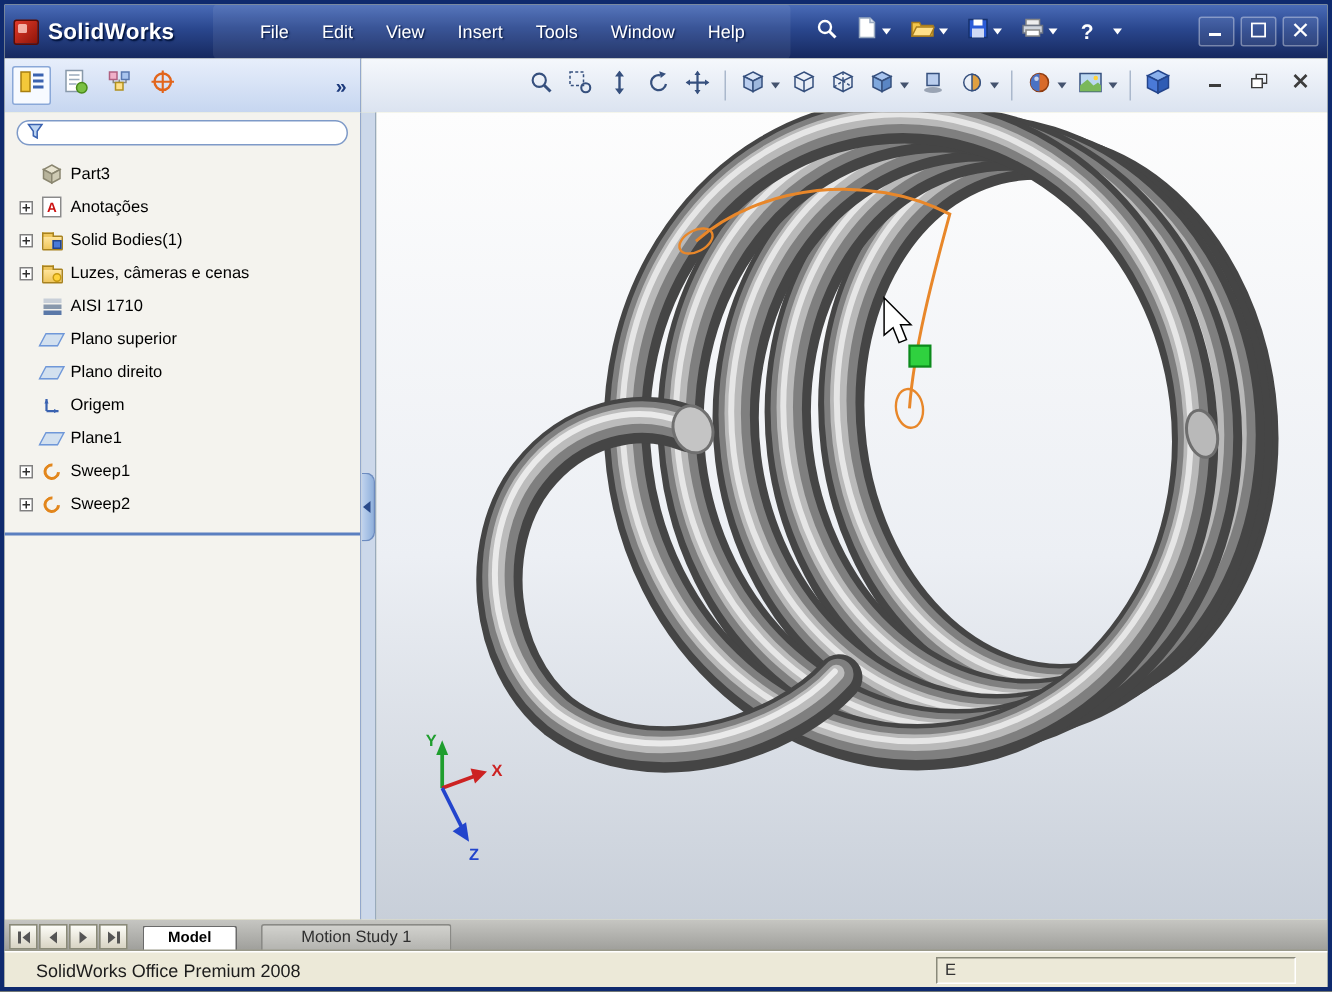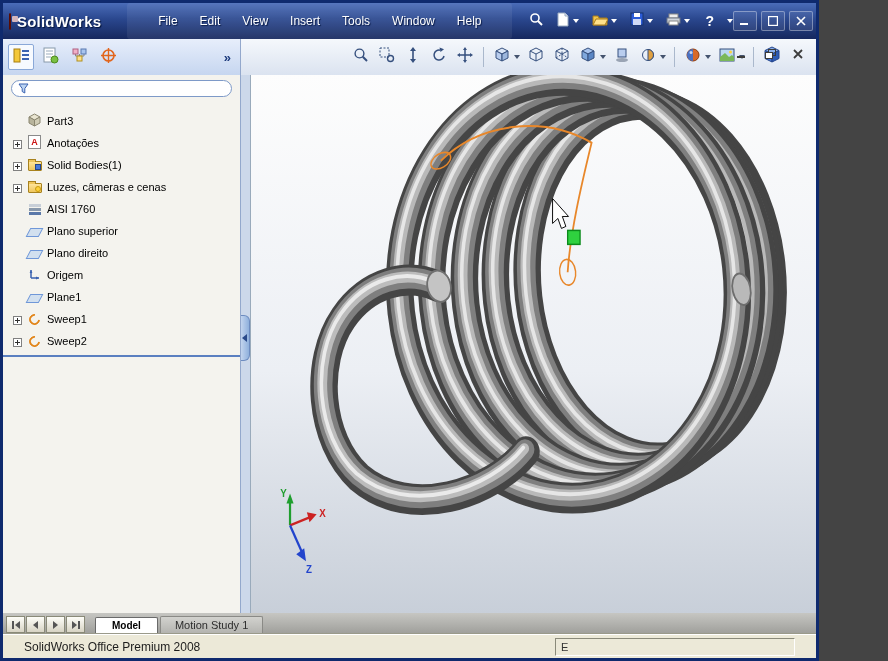--- a/index.html
+++ b/index.html
@@ -1,17 +1,17 @@
 <!DOCTYPE html>
 <html><head>
 <meta charset="utf-8">
 <style>
 *{margin:0;padding:0;box-sizing:border-box}
 html,body{width:888px;height:661px;background:#444;font-family:"Liberation Sans",sans-serif}
-.window{position:relative;width:819px;height:661px;border:3px solid #0f2a6e;background:#fef9c3;overflow:hidden;display:flex;flex-direction:column}
+.window{position:relative;width:888px;height:661px;border:3px solid #0f2a6e;background:#fef9c3;overflow:hidden;display:flex;flex-direction:column}
 
 .titlebar{height:36px;background:linear-gradient(180deg,#4a6cb8 0%,#2a478e 45%,#16285e 100%);display:flex;align-items:center;padding:0 6px;flex:0 0 36px}
 .logo-cube{width:17px;height:17px;background:linear-gradient(135deg,#e03a2a,#8e1408);border:1px solid #5a0c04;border-radius:2px;margin-right:6px;position:relative}
 .logo-cube::before{content:"";position:absolute;left:2px;top:2px;width:6px;height:6px;background:#ffd2c8;border-radius:1px;opacity:.8}
 .app-title{color:#fff;font-size:15px;font-weight:bold;letter-spacing:.2px;margin-right:26px;text-shadow:1px 1px 1px #00123a}
 .menubar{display:flex;height:100%;align-items:center;background:rgba(255,255,255,.07);border-radius:3px;padding:0 20px}
 .menu-item{color:#fff;font-size:12px;padding:0 11px;line-height:36px;cursor:default;text-shadow:1px 1px 1px #0a1c48}
 .tb-icons{display:flex;align-items:center;gap:7px;margin-left:14px}
 .tbtn{display:flex;align-items:center;gap:2px;padding:2px;border:1px solid transparent;border-radius:2px}
 .caret-w{width:0;height:0;border-left:3px solid transparent;border-right:3px solid transparent;border-top:4px solid #fff;margin-left:1px}
@@ -29,21 +29,21 @@
 .vsep{width:1px;height:20px;background:#aab8cc;margin:0 4px}
 .caret-d{width:0;height:0;border-left:3px solid transparent;border-right:3px solid transparent;border-top:4px solid #44536e;margin-left:-2px;margin-right:2px}
 .doc-controls{position:absolute;right:8px;top:6px;display:flex;gap:8px}
 .dbtn{width:20px;height:18px;display:flex;align-items:center;justify-content:center}
 
 .main{flex:1;display:flex;min-height:0}
 .left-panel{width:238px;flex:0 0 238px;background:#f4f3ee;border-right:1px solid #93a8cc;display:flex;flex-direction:column;padding-top:5px}
 .filter-row{display:flex;align-items:center;margin:0 8px 6px 8px;height:17px;background:#fff;border:1px solid #7e9ac8;border-radius:9px;padding:0 6px;gap:4px}
 .filter-input{border:none;outline:none;flex:1;height:13px;font-size:11px;background:transparent}
 .tree{position:relative;padding-top:2px}
-.trow{display:flex;align-items:flex-end;height:22px;padding-left:10px;gap:4px;font-size:11px;color:#000}
+.trow{display:flex;align-items:center;height:22px;padding-left:10px;gap:4px;font-size:11px;color:#000}
 .expander{width:9px;height:9px;flex:0 0 9px;border:1px solid #808080;background:#fff;position:relative}
 .expander::before{content:"";position:absolute;left:1px;top:3px;width:5px;height:1px;background:#303030}
 .expander::after{content:"";position:absolute;left:3px;top:1px;width:1px;height:5px;background:#303030}
 .expander.leaf{visibility:hidden}
 .ticon{width:17px;flex:0 0 17px;display:flex;align-items:center;justify-content:center}
 .folder{width:14px;height:10px;background:linear-gradient(#ffe49a,#efc65c);border:1px solid #a8821e;border-radius:1px;position:relative;margin-top:3px}
 .folder::before{content:"";position:absolute;top:-3px;left:-1px;width:6px;height:2px;background:#efc65c;border:1px solid #a8821e;border-bottom:none}
 .badge-cube{position:absolute;right:0;bottom:0;width:6px;height:6px;background:#4a7ad8;border:1px solid #24458c}
 .badge-light{position:absolute;right:0;bottom:0;width:6px;height:6px;background:#ffd23a;border:1px solid #c89a10;border-radius:50%}
 .ann-icon{width:13px;height:14px;background:#fff;border:1px solid #8a8a8a;display:flex;align-items:center;justify-content:center;font-size:9px;font-weight:bold;color:#cc1111}
@@ -61,21 +61,21 @@
 .viewport{flex:1;position:relative;background:linear-gradient(180deg,#fdfdfd 0%,#eceff4 55%,#c8cfd9 100%);min-width:0}
 .viewport svg{position:absolute;inset:0;width:100%;height:100%}
 
 .bottom-tabs{height:21px;flex:0 0 21px;background:linear-gradient(180deg,#c6c6c2,#9e9e9a);display:flex;align-items:flex-end;padding-left:3px}
 .navbtns{display:flex;gap:1px;margin-bottom:1px}
 .navbtn{width:19px;height:17px;background:linear-gradient(#fdfdf8,#d8d4c4);border:1px solid #8a8a78;display:flex;align-items:center;justify-content:center;gap:1px}
 .tri-l{width:0;height:0;border-top:4px solid transparent;border-bottom:4px solid transparent;border-right:5px solid #555}
 .tri-r{width:0;height:0;border-top:4px solid transparent;border-bottom:4px solid transparent;border-left:5px solid #555}
 .nav-bar{width:2px;height:8px;background:#555}
 .tab-model{background:#fff;border:1px solid #6a6a6a;border-bottom:none;padding:2px 16px 3px;font-weight:bold;font-size:10px;border-radius:2px 2px 0 0;margin-left:10px}
-.tab-motion{background:linear-gradient(#d2d2ce,#b2b2ae);border:1px solid #8a8a86;border-bottom:none;padding:2px 14px 3px;font-size:11px;color:#2e2e2e;border-radius:2px 2px 0 0;margin-left:2px}
+.tab-motion{background:linear-gradient(#d2d2ce,#b2b2ae);border:1px solid #8a8a86;border-bottom:none;padding:2px 26px 3px;font-size:11px;color:#2e2e2e;border-radius:2px 2px 0 0;margin-left:16px}
 
 .statusbar{height:24px;flex:0 0 24px;background:#ece9d8;border-top:1px solid #fff;box-shadow:0 -1px 0 #9a9a8a;display:flex;align-items:center;padding:0 21px;font-size:12px;color:#1c1c1c;position:relative}
 .status-cell{margin-left:auto;width:240px;height:18px;border:1px solid;border-color:#8a8a7a #fff #fff #8a8a7a;font-size:11px;line-height:16px;padding-left:5px;color:#333;overflow:hidden;white-space:nowrap}
 .watermark{position:absolute;right:5px;top:3px;color:#e22222;font-size:14px;font-weight:bold;letter-spacing:.5px;opacity:.92;pointer-events:none}
 </style>
 </head>
 <body>
 
 <div class="window">
 
@@ -345,21 +345,21 @@
             </span>
           <span>Luzes, câmeras e cenas</span>
         </div>
         <div class="trow">
           <span class="expander leaf"></span>
           <span class="ticon mat-icon">
               <span class="mat-1"></span>
               <span class="mat-2"></span>
               <span class="mat-3"></span>
             </span>
-          <span>AISI 1760</span>
+          <span>AISI 1710</span>
         </div>
         <div class="trow">
           <span class="expander leaf"></span>
           <span class="ticon">
               <span class="plane-icon"></span>
             </span>
           <span>Plano superior</span>
         </div>
         <div class="trow">
           <span class="expander leaf"></span>

